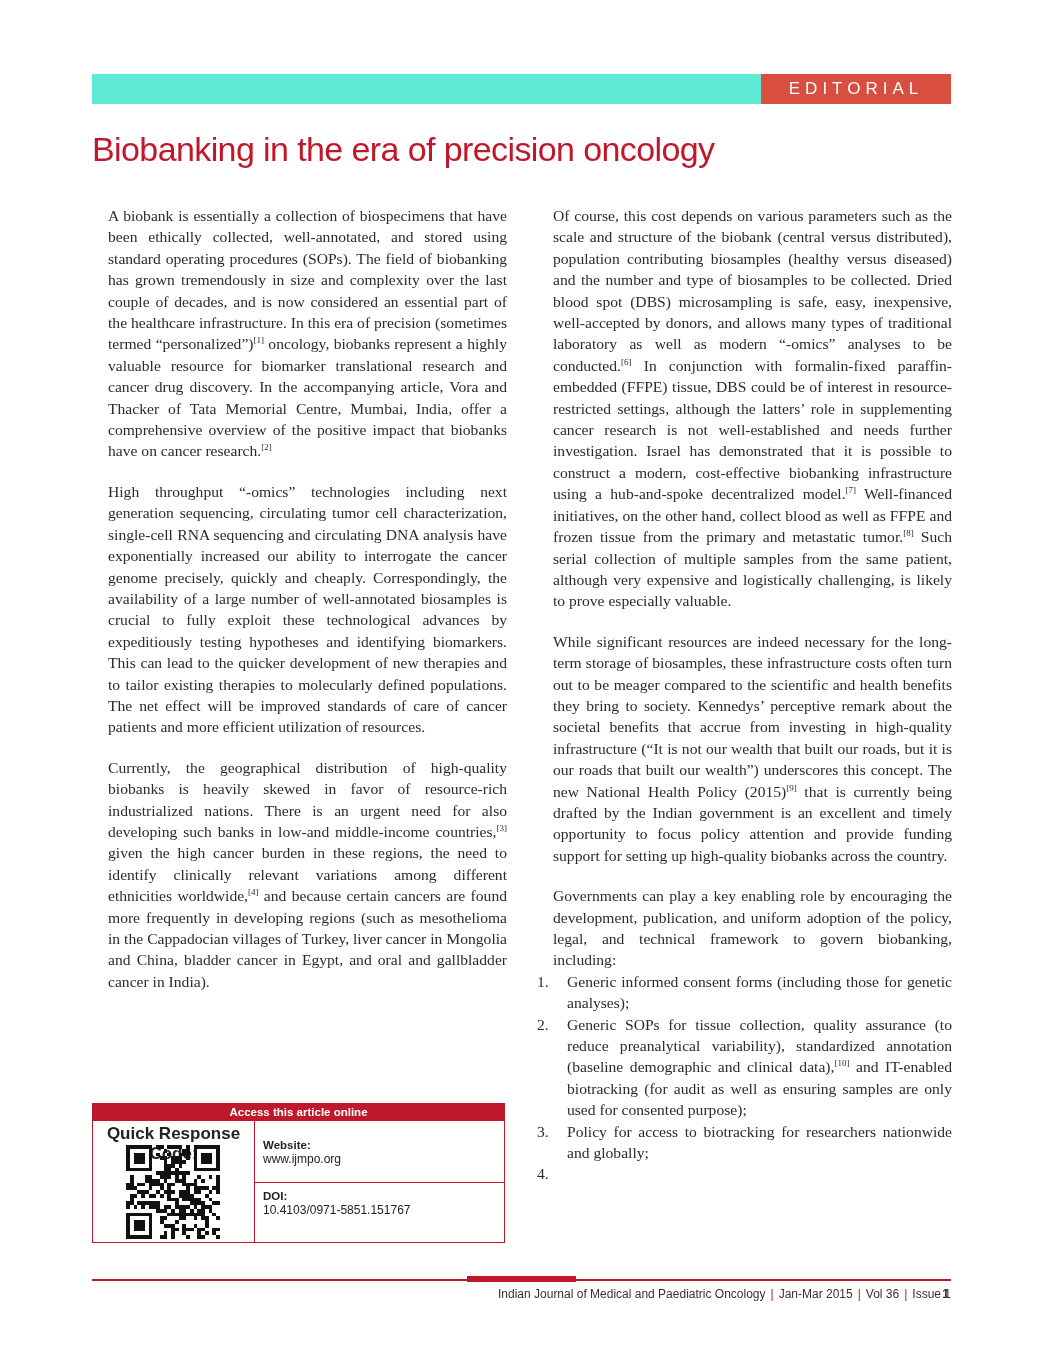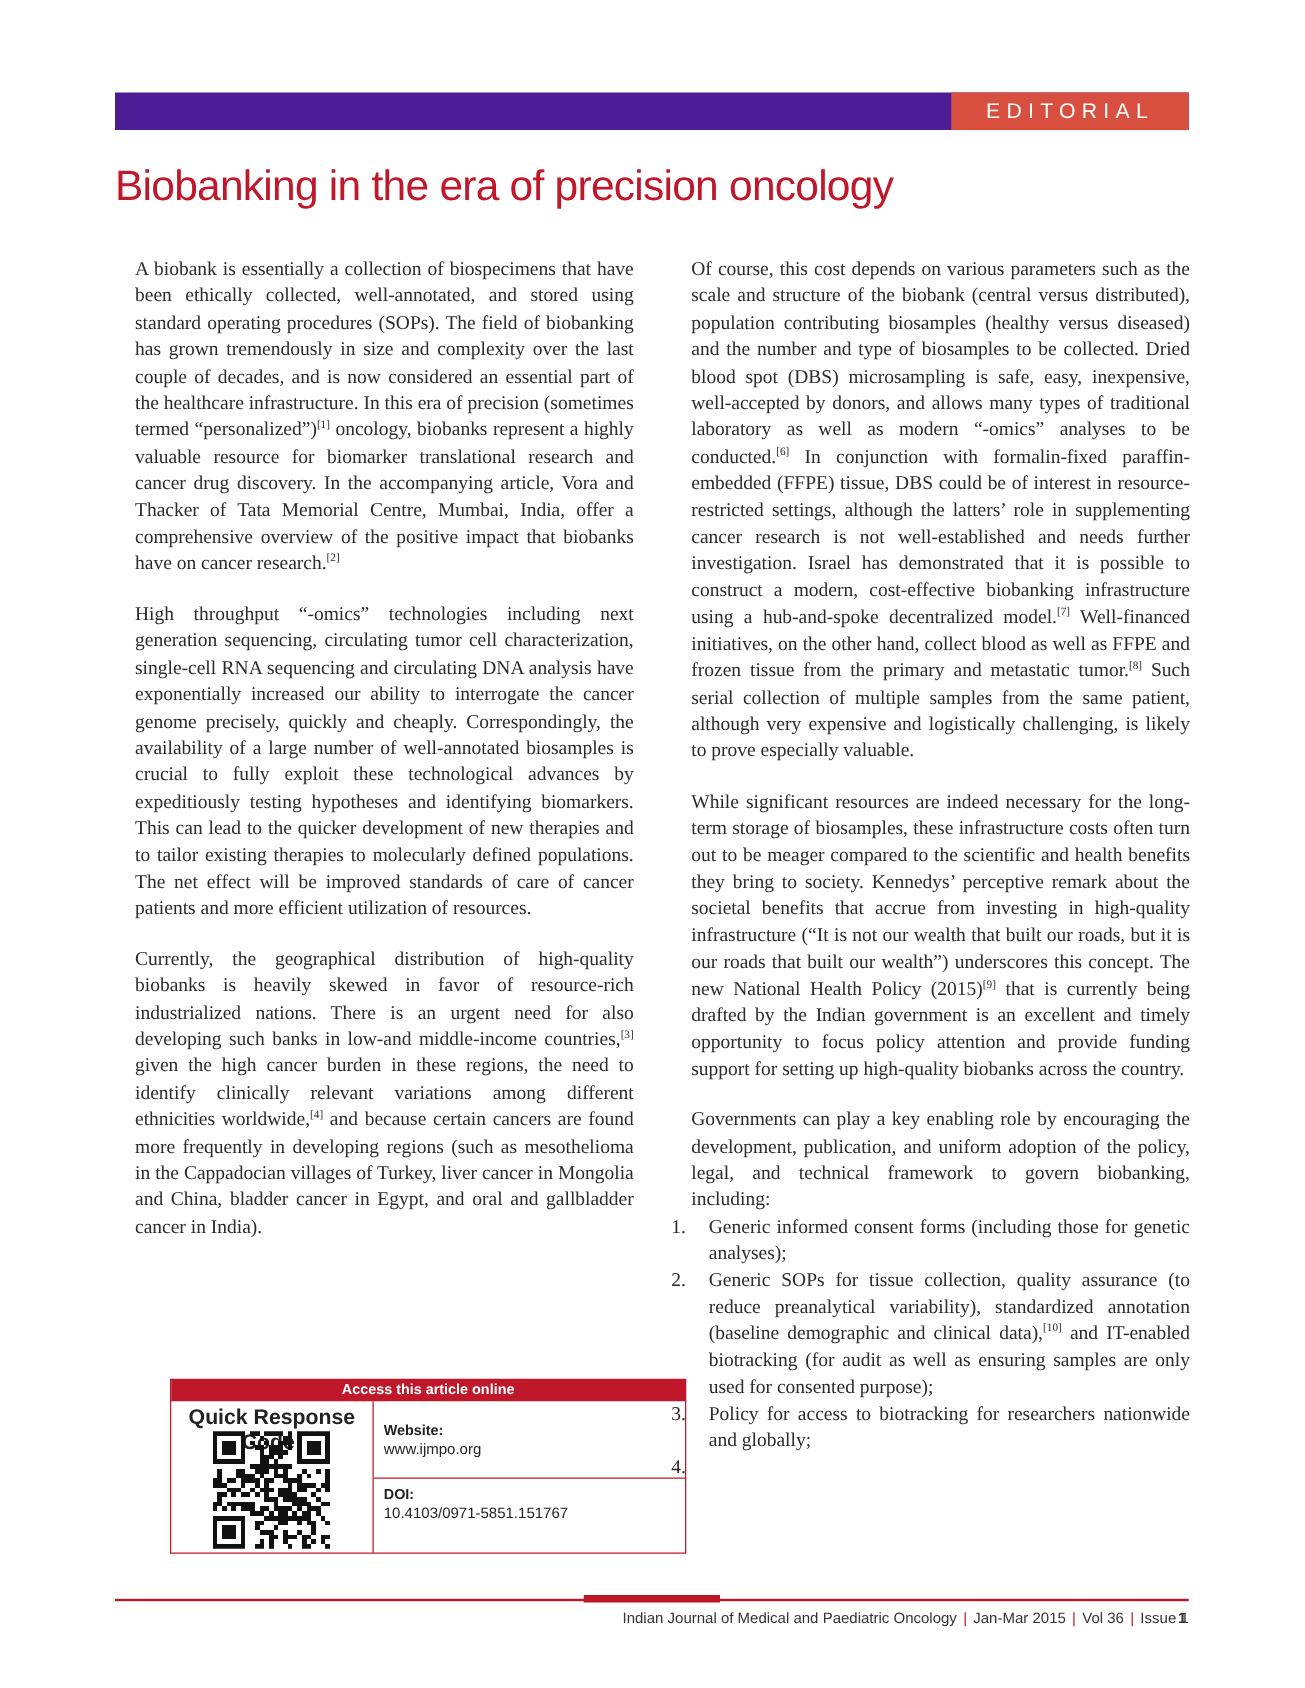--- a/index.html
+++ b/index.html
@@ -1,21 +1,21 @@
 <!DOCTYPE html>
 <html><head>
 <meta charset="utf-8">
 <style>
   html, body { margin: 0; padding: 0; background: #ffffff; }
   body { width: 1044px; height: 1350px; position: relative; overflow: hidden; }
   .page { position: absolute; left: 0; top: 0; width: 1044px; height: 1350px; }
 
   .header-band {
     position: absolute; left: 92px; top: 74px; width: 859px; height: 30px;
-    background: #4c1d95;
+    background: #5eead4;
   }
   .section-tag {
     position: absolute; right: 0; top: 0; height: 30px; width: 190px;
     background: #d94f3f; color: #ffffff;
     font-family: "Liberation Sans", sans-serif; font-size: 17px;
     letter-spacing: 5px; line-height: 30px; text-align: center;
   }
   .title {
     position: absolute; left: 92px; top: 126px; width: 860px;
     font-family: "Liberation Sans", sans-serif; font-weight: normal;
@@ -34,21 +34,20 @@
   .col sup { font-size: 9px; line-height: 0; vertical-align: 6px; }
 
   .num-list { margin: 0; padding: 0; list-style: none; }
   .num-list li { position: relative; padding-left: 30px; margin: 0; }
   .num-list li .num { position: absolute; left: 0; top: 0; }
 
   .access-box {
     position: absolute; left: 92px; top: 1103px; width: 413px; height: 140px;
     border: 1px solid #c0182b; box-sizing: border-box;
     font-family: "Liberation Sans", sans-serif;
-    margin-left: 44px;
   }
   .access-head {
     height: 17px; background: #c0182b; color: #ffffff; font-weight: bold;
     font-size: 11.5px; line-height: 17px; text-align: center;
   }
   .access-body { position: absolute; top: 17px; left: 0; right: 0; bottom: 0; }
   .qr-cell {
     position: absolute; left: 0; top: 0; width: 161px; bottom: 0;
     border-right: 1px solid #c0182b;
   }

